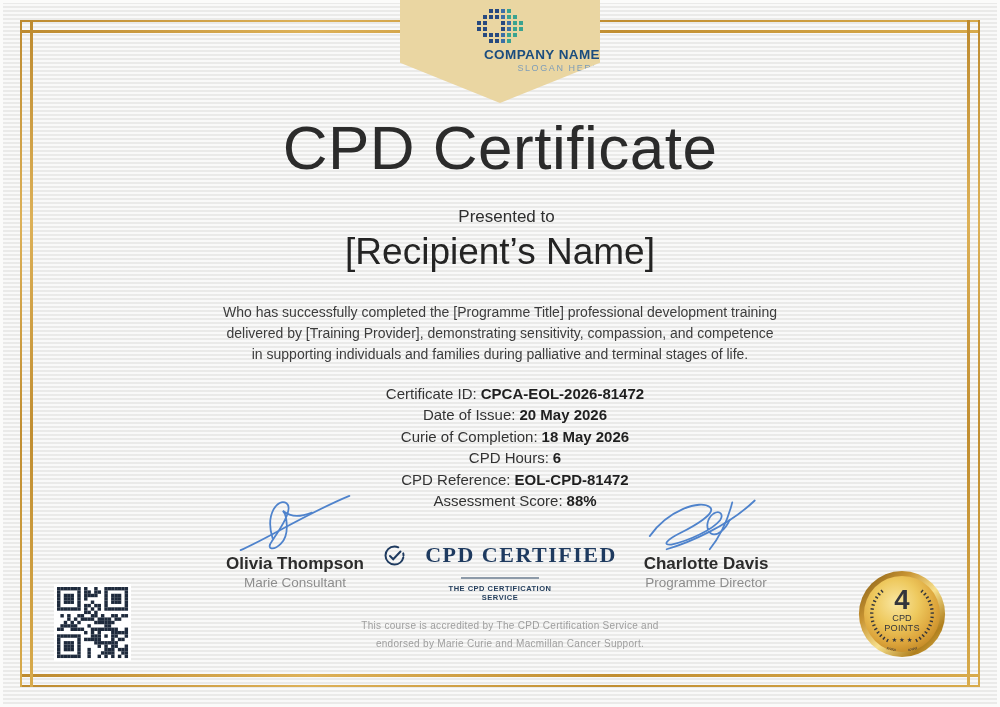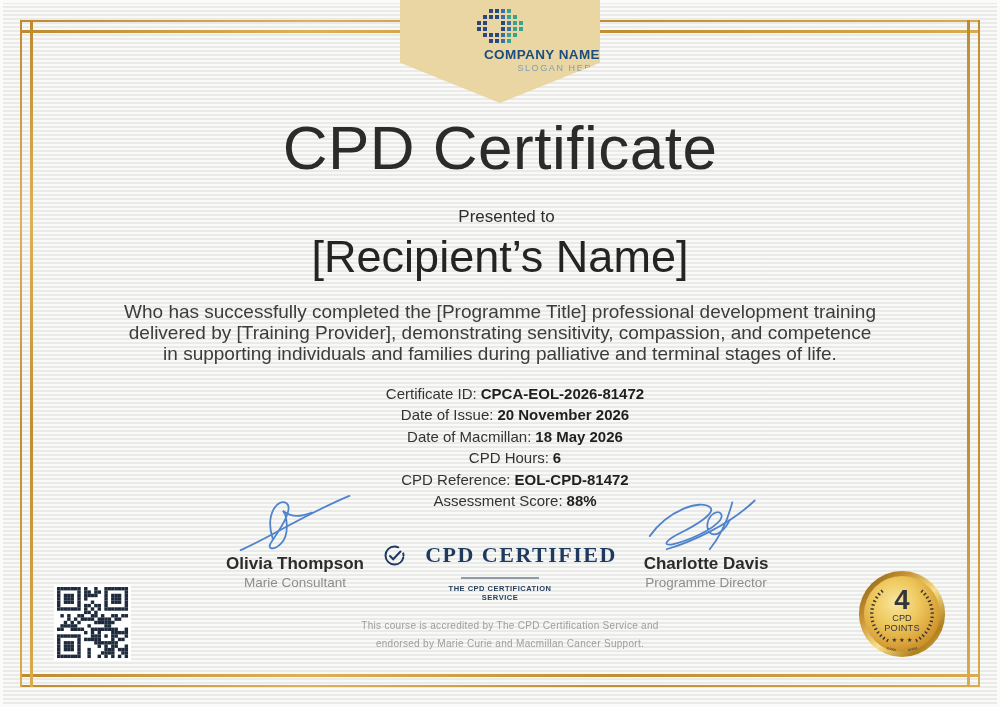--- a/index.html
+++ b/index.html
@@ -36,25 +36,25 @@
   .banner svg.logo { display:block; margin:8px auto 2px; }
   .company-name { font-size:13.5px; font-weight:700; color:#1b4d7e; letter-spacing:.4px; }
   .slogan { font-size:9px; font-weight:400; color:#7e9db8; letter-spacing:1.6px; margin-top:1px; }
 
   
   .ctitle { position:absolute; top:112px; left:0; right:0; text-align:center;
     font-size:62px; font-weight:500; color:#2b2b2b; letter-spacing:.5px; }
   .presented { position:absolute; top:207px; left:13px; right:0; text-align:center;
     font-size:17px; color:#2e2e2e; }
   .recipient { position:absolute; top:231px; left:0; right:0; text-align:center;
-    font-size:45px; font-weight:500; color:#242424; }
+    font-size:37px; font-weight:500; color:#242424; }
 
   
   .desc { position:absolute; top:302px; left:0; right:0; text-align:center;
-    font-size:19px; line-height:20.8px; color:#3c3c3c; }
+    font-size:14px; line-height:20.8px; color:#3c3c3c; }
 
   
   .details { position:absolute; top:383px; left:0; right:0; text-align:center;
     font-size:15px; color:#333; }
   .detail-row { line-height:21.4px; }
   .dl { margin-right:4px;margin-left:30px; }
   .dv { font-weight:700; color:#1f1f1f; }
 
   
   .sig { position:absolute; top:493px; width:240px; text-align:center; }
@@ -142,24 +142,24 @@
     <div>Who has successfully completed the [Programme Title] professional development training</div>
     <div>delivered by [Training Provider], demonstrating sensitivity, compassion, and competence</div>
     <div>in supporting individuals and families during palliative and terminal stages of life.</div>
   </div>
 
   <div class="details">
     <div class="detail-row">
       <span class="dl">Certificate ID:</span><span class="dv">CPCA-EOL-2026-81472</span>
     </div>
     <div class="detail-row">
-      <span class="dl">Date of Issue:</span><span class="dv">20 November 2026</span>
-    </div>
-    <div class="detail-row">
-      <span class="dl">Date of Macmillan:</span><span class="dv">18 May 2026</span>
+      <span class="dl">Date of Issue:</span><span class="dv">20 May 2026</span>
+    </div>
+    <div class="detail-row">
+      <span class="dl">Curie of Completion:</span><span class="dv">18 May 2026</span>
     </div>
     <div class="detail-row">
       <span class="dl">CPD Hours:</span><span class="dv">6</span>
     </div>
     <div class="detail-row">
       <span class="dl">CPD Reference:</span><span class="dv">EOL-CPD-81472</span>
     </div>
     <div class="detail-row">
       <span class="dl">Assessment Score:</span><span class="dv">88%</span>
     </div>

